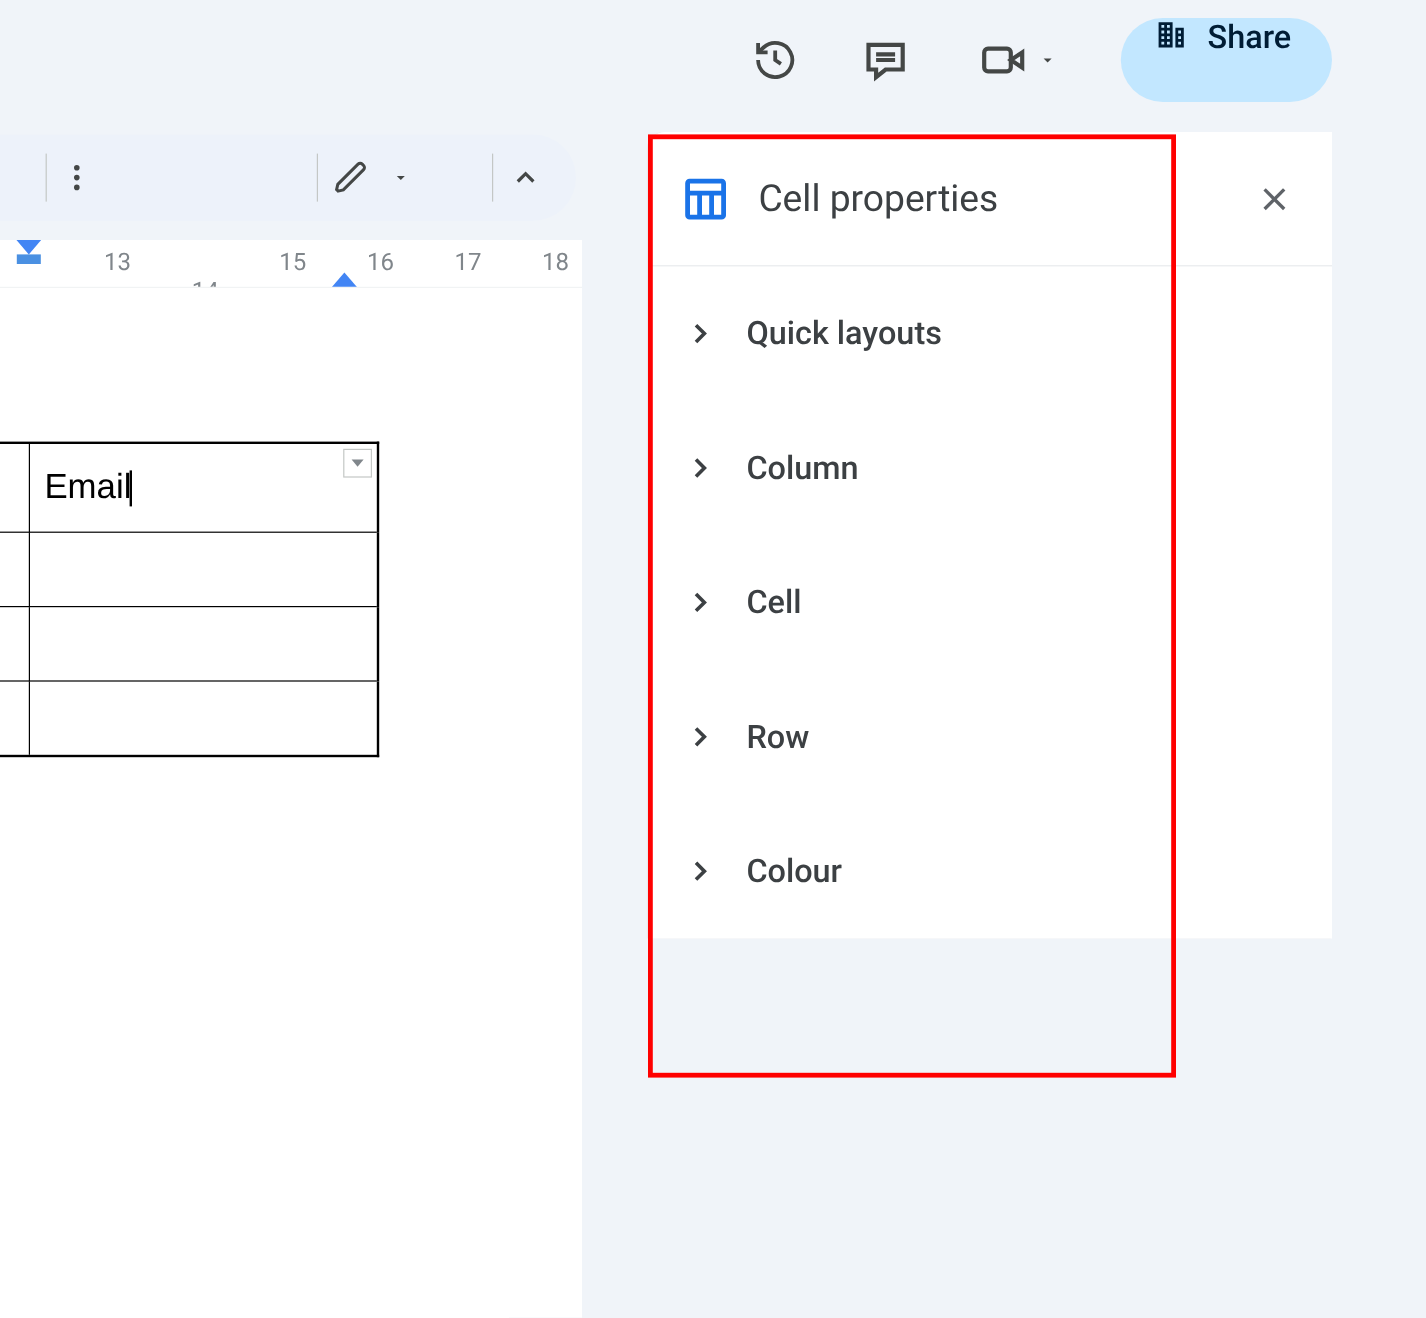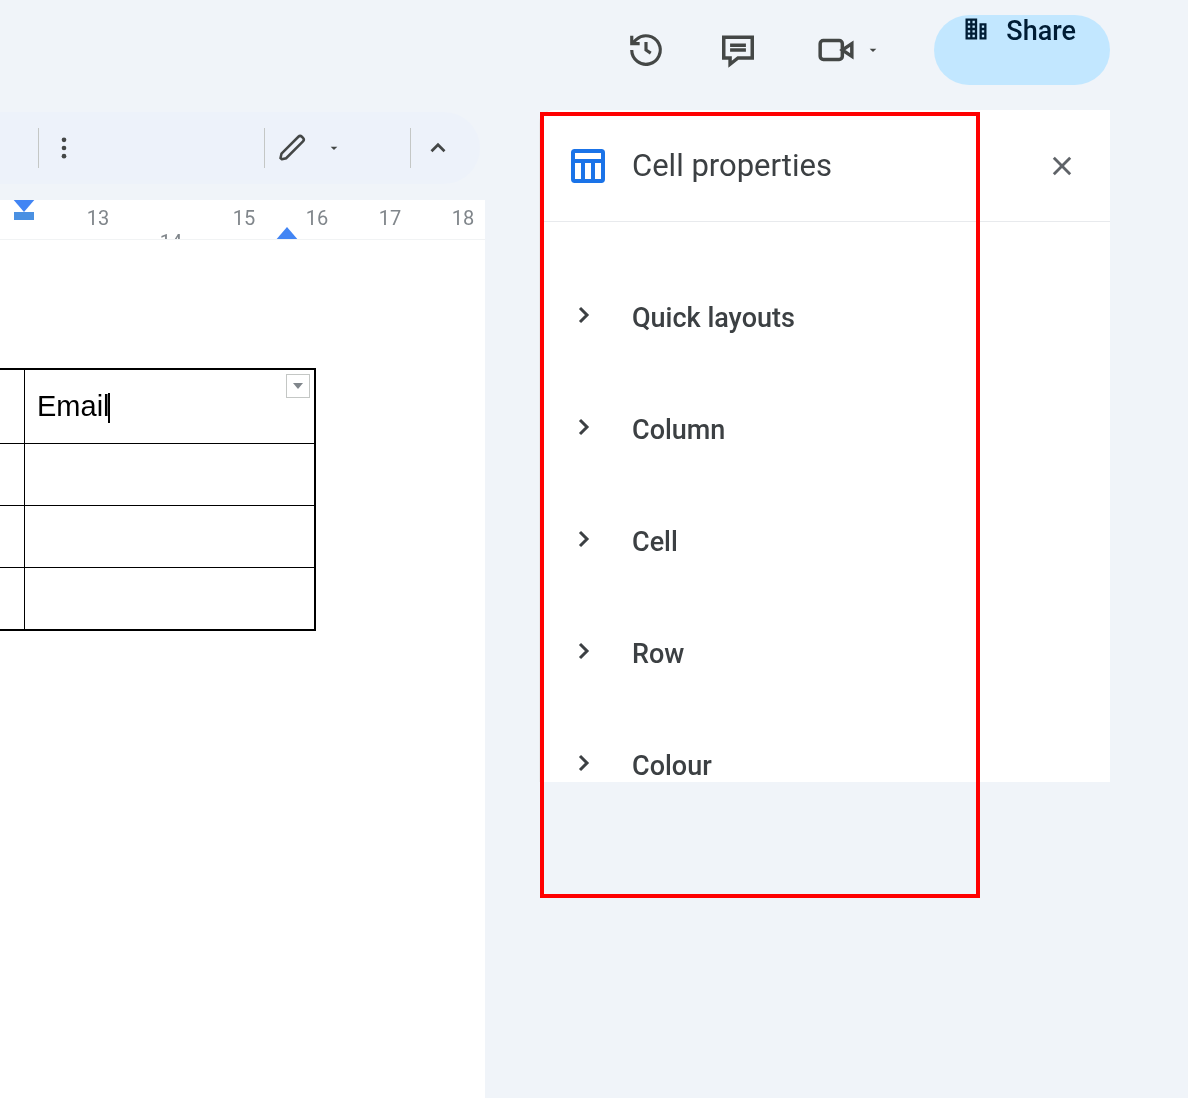--- a/index.html
+++ b/index.html
@@ -209,23 +209,23 @@
   }
   .sidepanel-header .close {
     margin-left: auto;
     color: #5f6368;
     width:40px; height:40px;
     display:flex; align-items:center; justify-content:center;
   }
   .section {
     height: 112px;
     display: flex;
-    align-items: flex-end;
+    align-items: center;
     padding-left: 24px;
-    gap: 30px;
+    gap: 20px;
   }
   .section .chev {
     width:38px; height:38px;
     display:flex; align-items:center; justify-content:center;
     color:#3c4043;
   }
   .section .label {
     font-size: 27px;
     color: #3c4043;
     font-weight: 500;

